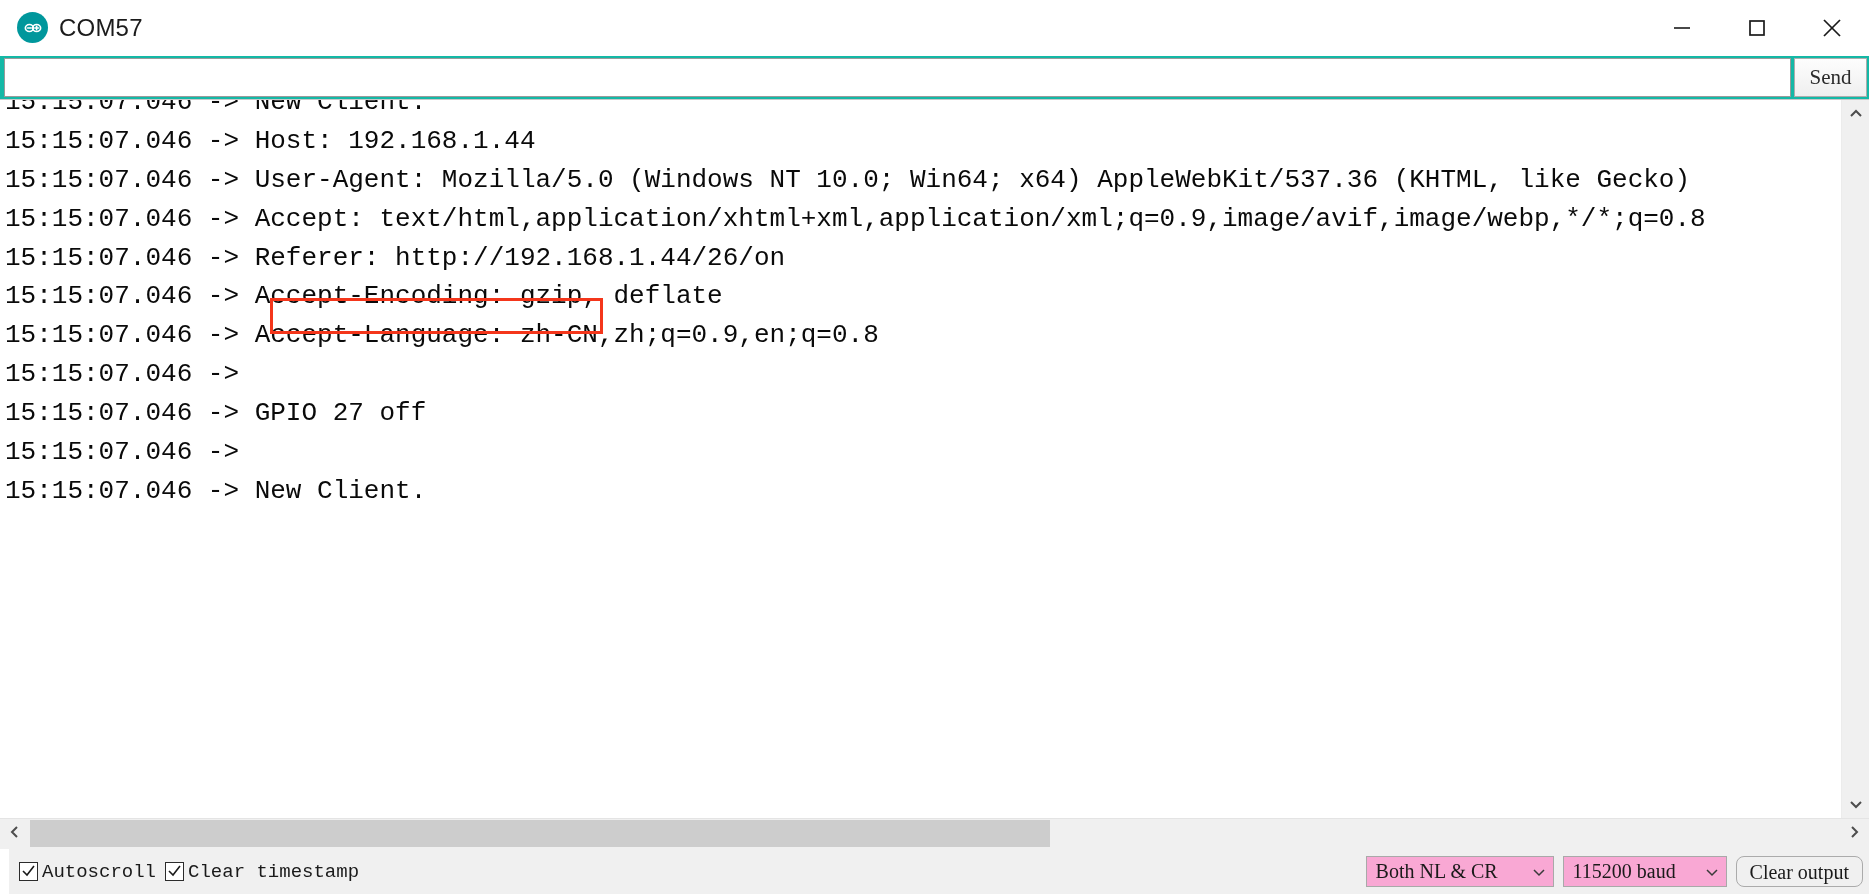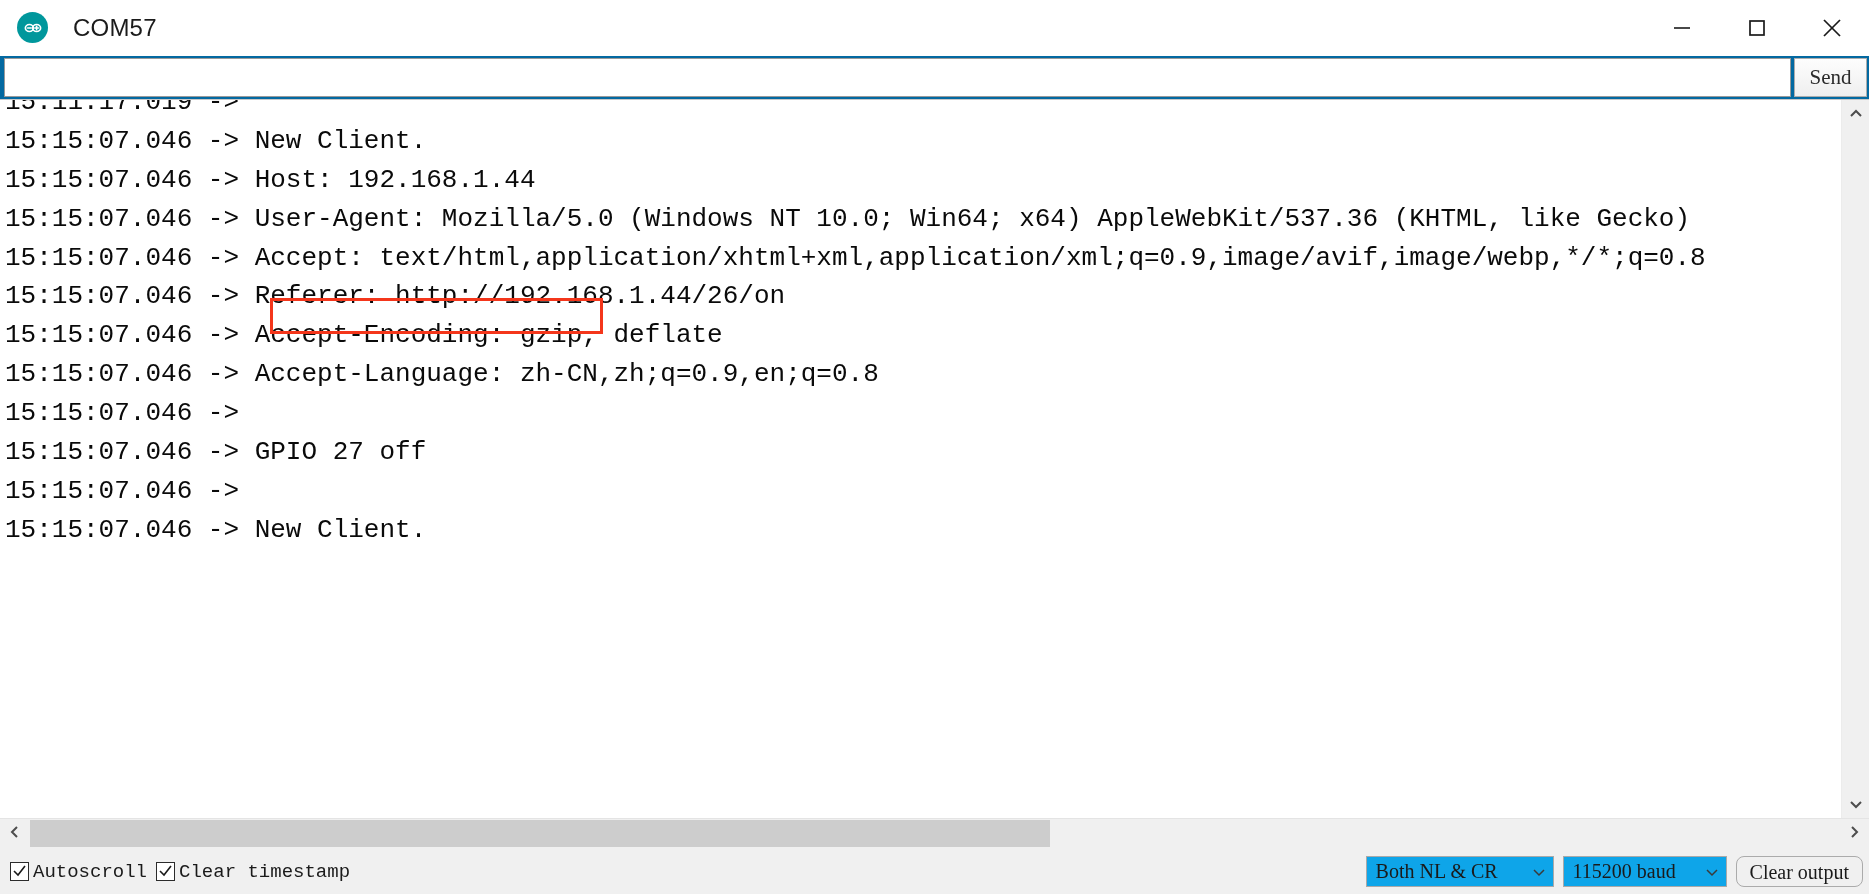--- a/index.html
+++ b/index.html
@@ -27,21 +27,21 @@
     background: #ffffff;
     display: flex;
     align-items: center;
     position: relative;
     border-bottom: 1px solid #ffffff;
   }
   #title-left {
     display: flex;
     align-items: center;
     padding-left: 17px;
-    gap: 25px;
+    gap: 11px;
   }
   .arduino-logo {
     width: 31px; height: 31px;
     border-radius: 50%;
     background: #00979c;
     display: flex;
     align-items: center;
     justify-content: center;
     flex-shrink: 0;
   }
@@ -68,21 +68,21 @@
     background: #ffffff;
   }
   .wc-btn svg { display:block; }
 
   
   #send-row {
     height: 43px;
     min-height: 36px;
     display: flex;
     align-items: stretch;
-    background: #0369a1;
+    background: #14b8a6;
     padding: 2px 2px 2px 4px;
     gap: 3px;
   }
   #send-input {
     flex: 1 1 auto;
     border: 1px solid #9a9a9a;
     background: #ffffff;
     font-family: "Liberation Mono", monospace;
     font-size: 15px;
     padding: 2px 4px;
@@ -201,20 +201,21 @@
   
   #statusbar {
     height: 46px;
     min-height: 46px;
     background: #f0f0f0;
     display: flex;
     align-items: center;
     padding: 0 6px 0 10px;
     gap: 9px;
     border-top: 1px solid #dcdcdc;
+    margin-left: 9px;
   }
   .chk-group {
     display: flex;
     align-items: center;
     gap: 4px;
   }
   .chkbox {
     width: 19px; height: 19px;
     border: 1px solid #2b2b2b;
     background: #ffffff;
@@ -226,21 +227,21 @@
     font-family: "Liberation Mono", monospace;
     font-size: 19px;
     color: #1a1a1a;
     white-space: nowrap;
   }
   #status-spacer { flex: 1 1 auto; }
 
   .combo {
     height: 31px;
     border: 1px solid #a9a9a9;
-    background: #0ea5e9;
+    background: #f9a8d4;
     display: flex;
     align-items: center;
     justify-content: space-between;
     padding: 0 6px 0 9px;
     font-family: "Liberation Serif", serif;
     font-size: 20px;
     color: #1a1a1a;
     white-space: nowrap;
     gap: 8px;
   }
@@ -312,21 +313,20 @@
   </div>
 
   <div id="send-row">
     <input id="send-input" type="text" autocomplete="off" placeholder="" style="">
     <button id="send-button">Send</button>
   </div>
 
   <div id="console-wrap">
     <div id="console">
       <div id="lines">
-        <div class="log-line clipped-top">15:11:17.019 -&gt;</div>
         <div class="log-line">15:15:07.046 -&gt; New Client.</div>
         <div class="log-line">15:15:07.046 -&gt; Host: 192.168.1.44</div>
         <div class="log-line">15:15:07.046 -&gt; User-Agent: Mozilla/5.0 (Windows NT 10.0; Win64; x64) AppleWebKit/537.36 (KHTML, like Gecko)</div>
         <div class="log-line">15:15:07.046 -&gt; Accept: text/html,application/xhtml+xml,application/xml;q=0.9,image/avif,image/webp,*/*;q=0.8</div>
         <div class="log-line">15:15:07.046 -&gt; Referer: http://192.168.1.44/26/on</div>
         <div class="log-line">15:15:07.046 -&gt; Accept-Encoding: gzip, deflate</div>
         <div class="log-line">15:15:07.046 -&gt; Accept-Language: zh-CN,zh;q=0.9,en;q=0.8</div>
         <div class="log-line">15:15:07.046 -&gt;</div>
         <div class="log-line">15:15:07.046 -&gt; GPIO 27 off</div>
         <div class="log-line">15:15:07.046 -&gt;</div>

